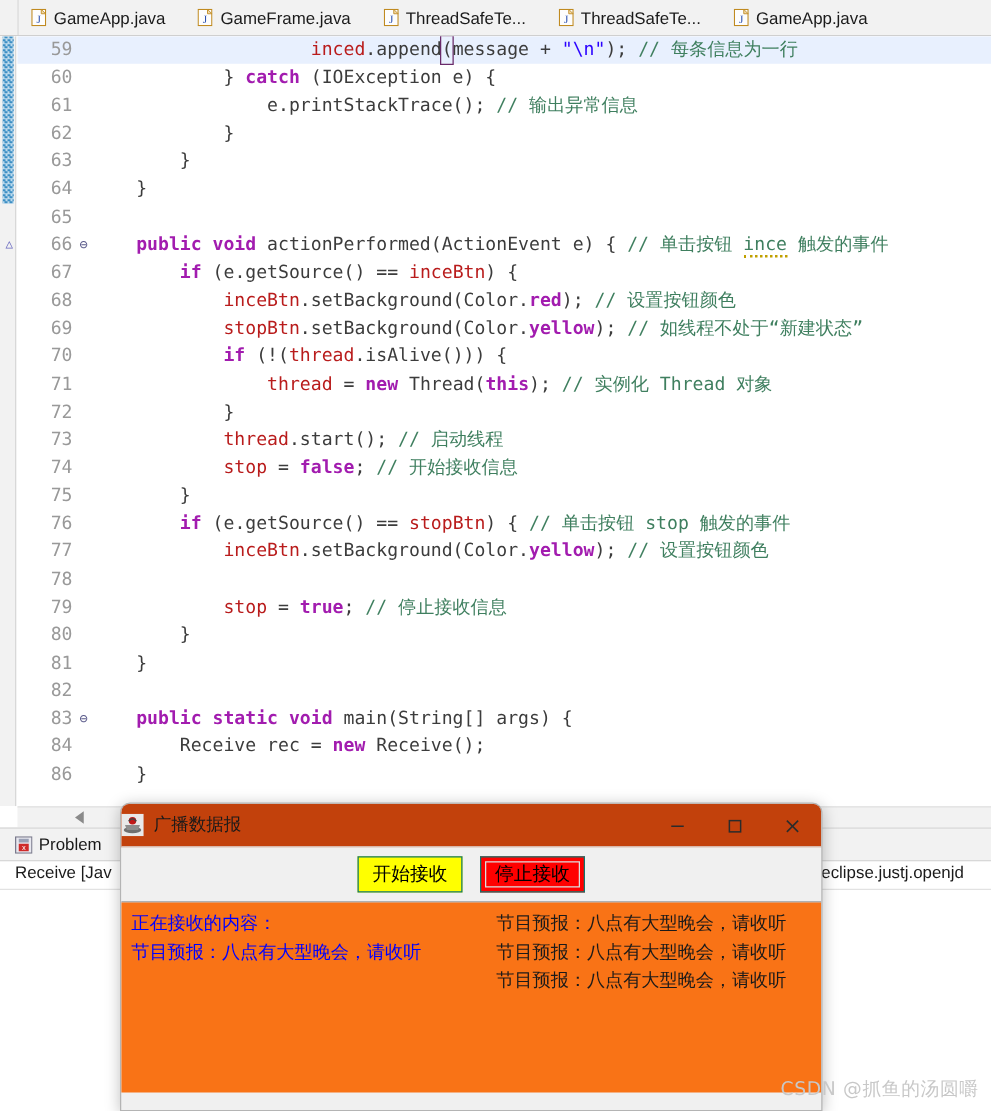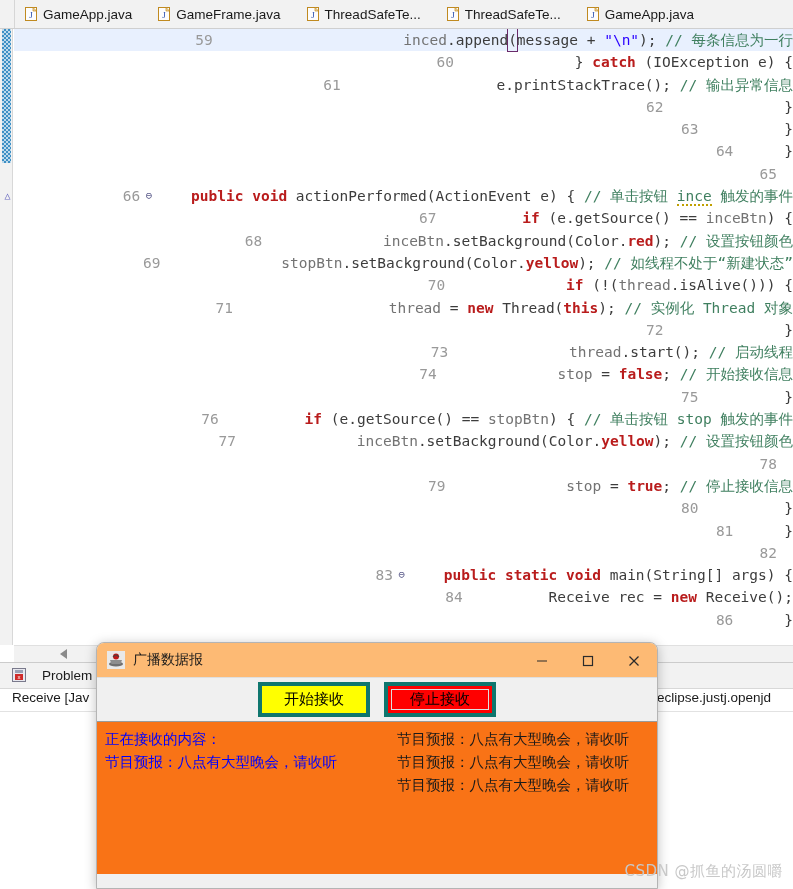--- a/index.html
+++ b/index.html
@@ -74,21 +74,20 @@
     font-family: "DejaVu Sans Mono", "Liberation Mono", monospace;
     font-size: 14.5px;
     line-height: 22.3px;
   }
   .line {
     height: 22.3px;
     white-space: pre;
     position: relative;
     display: flex;
     align-items: center;
-    justify-content: flex-end;
   }
   .line.hl { background: #e8f0fe; }
   .ln {
     display: inline-block;
     width: 46px;
     min-width: 46px;
     text-align: right;
     color: #999999;
     font-family: "DejaVu Sans Mono", "Liberation Mono", monospace;
     font-size: 14.5px;
@@ -117,22 +116,22 @@
   
   .changebar {
     position: absolute;
     left: 2px;
     width: 9px;
     background:
       repeating-conic-gradient(#3d8fc4 0% 25%, #bcd9ec 0% 50%) 0 0/4px 4px;
   }
 
   
-  .kw   { color: #b91c1c; font-weight: bold; }
-  .fld  { color: #737373; margin-top: 28px; }
+  .kw   { color: #a21caf; font-weight: bold; }
+  .fld  { color: #b91c1c; margin-top: 28px; }
   .str  { color: #2a00ff; }
   .cmt  { color: #3f7f5f; }
   .pln  { color: #3c3c3c; margin-top: 44px; }
   .warnu { border-bottom: 2px dotted #c0a000; }
   .cursor-box {
     display: inline-block;
     border: 1px solid #6a2a6a;
     margin: 0 -1px;
     box-sizing: border-box;
   }
@@ -171,21 +170,22 @@
     background: #f2f2f2;
     border-bottom: 1px solid #d8d8d8;
     display: flex;
     align-items: center;
     gap: 6px;
     padding-left: 12px;
     box-sizing: border-box;
   }
   .panel-tab {
     display: flex;
-    gap: 16px;
+    align-items: center;
+    gap: 5px;
     font-size: 13.5px;
     color: #1a1a1a;
     white-space: nowrap;
   }
   .prob-icon {
     width: 14px; height: 14px;
   }
   .console-line {
     position: absolute;
     left: 12px; top: 27px;
@@ -210,25 +210,25 @@
     background: #f0f0f0;
     border: 1px solid #b4b4b4;
     border-radius: 8px 8px 0 0;
     box-shadow: 0 2px 12px rgba(0,0,0,0.25);
     box-sizing: border-box;
     overflow: hidden;
   }
   .dlg-titlebar {
     position: relative;
     height: 35px;
-    background: #fdba74;
+    background: #c2410c;
     border-bottom: 1px solid #dfdfdf;
     display: flex;
     align-items: center;
-    padding-left: 10px;
+    padding-left: 0;
     box-sizing: border-box;
   }
   .dlg-appicon {
     width: 18px; height: 18px;
     margin-right: 8px;
     flex: 0 0 auto;
   }
   .dlg-title {
     font-size: 14px;
     color: #1a1a1a;
@@ -256,22 +256,22 @@
     border-bottom: 1px solid #9a9a9a;
     display: flex;
     align-items: center;
     justify-content: center;
     gap: 14px;
   }
   .swing-btn {
     font-family: "DejaVu Sans", "Liberation Sans", sans-serif;
     font-size: 15px;
     color: #000000;
-    padding: 5px 22px;
-    border: 4px solid #0f766e;
+    padding: 5px 11px;
+    border: 1px solid #0f766e;
     cursor: default;
     line-height: 1.1;
   }
   .swing-btn.start { background: #ffff00; }
   .swing-btn.stop  { background: #ff0000; position: relative; }
   .swing-btn.stop .focusring {
     position: absolute;
     left: 3px; right: 3px; top: 3px; bottom: 3px;
     border: 1px solid #dddddd;
     pointer-events: none;

